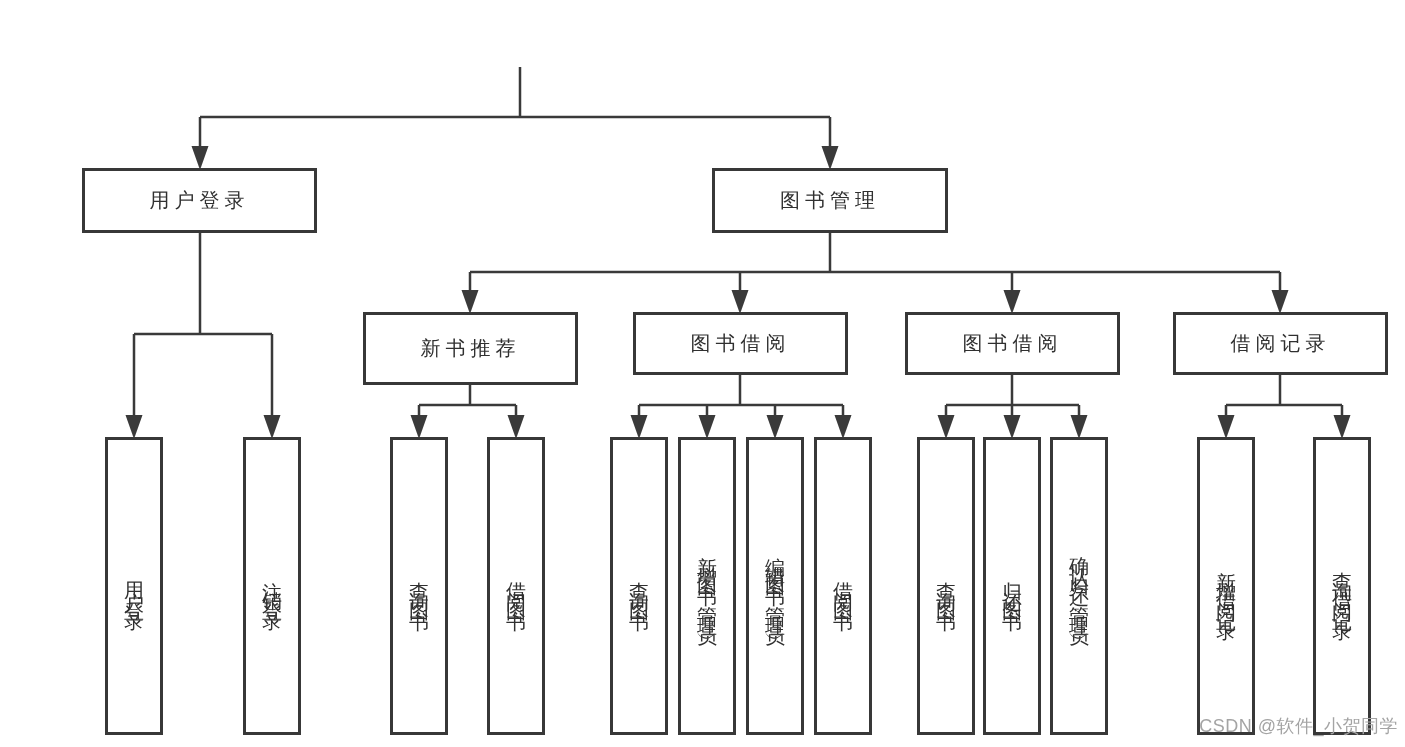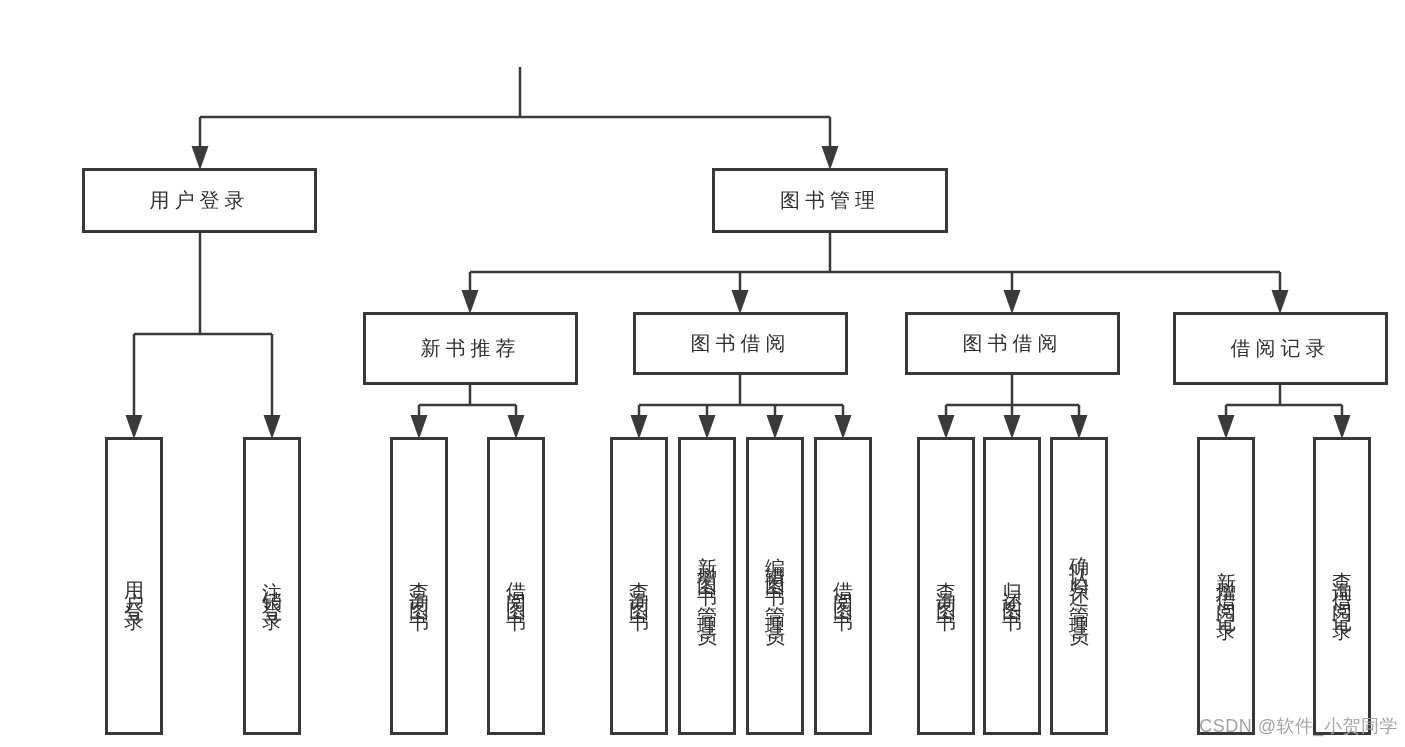--- a/index.html
+++ b/index.html
@@ -132,21 +132,21 @@
 
   <div class="node" style="left:363px; top:312px; width:215px; height:73px;">
     <span class="h-label">新书推荐</span>
   </div>
   <div class="node" style="left:633px; top:312px; width:215px; height:63px;">
     <span class="h-label">图书借阅</span>
   </div>
   <div class="node" style="left:905px; top:312px; width:215px; height:63px;">
     <span class="h-label">图书借阅</span>
   </div>
-  <div class="node" style="left:1173px; top:312px; width:215px; height:73px;">
+  <div class="node" style="left:1173px; top:312px; width:215px; height:63px;">
     <span class="h-label">借阅记录</span>
   </div>
 
   <div class="node leaf" style="left:105px; top:437px; width:58px; height:298px;">
     <span class="v-label">用户登录</span>
   </div>
   <div class="node leaf" style="left:243px; top:437px; width:58px; height:298px;">
     <span class="v-label">注销登录</span>
   </div>
 

